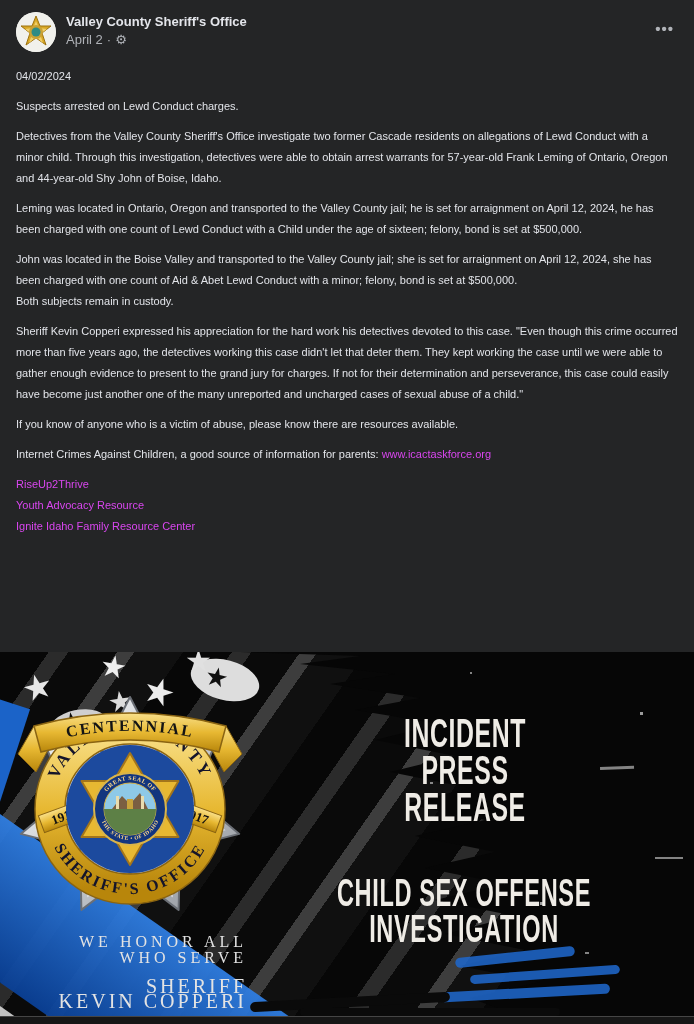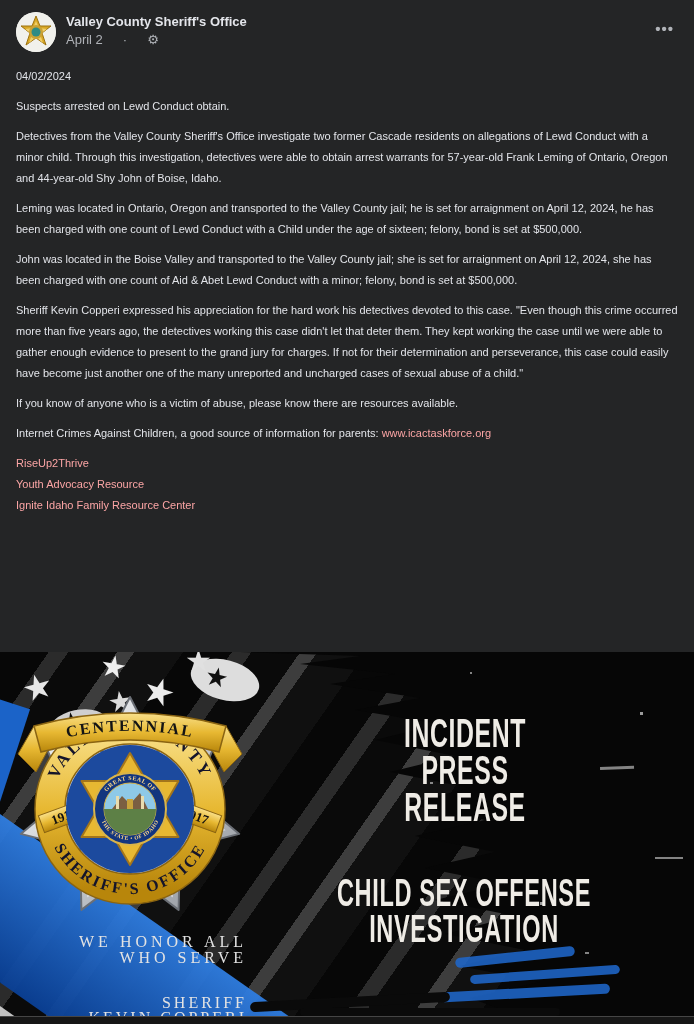--- a/index.html
+++ b/index.html
@@ -4,32 +4,32 @@
 <style>
   html,body{margin:0;padding:0;background:#18191a;}
   .page{position:relative;width:694px;height:1024px;background:#242526;overflow:hidden;
         font-family:"Liberation Sans","DejaVu Sans",sans-serif;color:#e2e4e9;}
 
   
   .post-header{position:absolute;top:0;left:0;right:0;height:58px;display:flex;align-items:flex-start;padding:12px 16px 0;box-sizing:border-box;}
   .avatar{width:40px;height:40px;border-radius:50%;overflow:hidden;flex:0 0 40px;cursor:pointer;background:#f2f2ee;}
   .meta{margin-left:10px;flex:1;min-width:0;}
   .author{display:block;font-size:13px;font-weight:700;color:#e4e6eb;text-decoration:none;cursor:pointer;line-height:19px;}
-  .subline{display:flex;align-items:center;gap:20px;font-size:13px;color:#b0b3b8;line-height:17px;}
+  .subline{display:flex;align-items:center;gap:4px;font-size:13px;color:#b0b3b8;line-height:17px;}
   .subline a{color:#b0b3b8;text-decoration:none;cursor:pointer;}
   .gear{font-size:13px;}
   .menu-btn{position:absolute;right:14px;top:16px;background:none;border:none;color:#b0b3b8;
             font-size:15px;font-weight:700;letter-spacing:1px;cursor:pointer;padding:4px 6px;border-radius:6px;}
 
   
   .post-text{position:absolute;top:56px;left:0;right:0;height:596px;overflow:hidden;
              padding:10px 16px 0;box-sizing:border-box;font-size:11px;line-height:21px;color:#e2e4e9;}
   .post-text p{margin:0 0 9px;}
   .blk{display:block;}
-  .link{color:#fca5a5;text-decoration:none;cursor:pointer;}
+  .link{color:#d946ef;text-decoration:none;cursor:pointer;}
 
   
   .photo{position:absolute;top:652px;left:0;width:694px;height:364px;overflow:hidden;cursor:pointer;
          background:repeating-linear-gradient(125deg,#070707 0 40px,#2b2b2b 40px 56px,#0a0a0a 56px 96px,#3d3d3d 96px 110px,#101010 110px 150px);}
   .photo *{pointer-events:none;}
   .band{position:absolute;transform-origin:top left;}
   .blue-main{left:-60px;top:120px;width:640px;height:138px;transform:rotate(35deg);
              background:linear-gradient(#2f7de0,#0a4096);opacity:.95;}
   .blue-sliver{left:-8px;top:45px;width:40px;height:130px;transform:rotate(18deg);background:#1b63c8;}
   .white-stripe1{left:-80px;top:298px;width:270px;height:44px;transform:rotate(35deg);background:#d6d6d6;opacity:.9;}
@@ -41,21 +41,21 @@
   .black-stroke{position:absolute;background:#0a0a0a;border-radius:6px;}
   .badge-svg{position:absolute;left:0;top:40px;}
 
   .photo-title,.photo-subtitle{position:absolute;text-align:center;font-weight:700;color:#efece6;
        transform:scaleX(0.62);transform-origin:50% 0;letter-spacing:1px;}
   .photo-title{left:315px;width:300px;top:63px;font-size:40px;line-height:37px;}
   .photo-subtitle{left:254px;width:420px;top:223px;font-size:38px;line-height:36px;}
   .motto,.signoff{position:absolute;text-align:right;color:#e3e3e3;
        font-family:"Liberation Serif","DejaVu Serif",serif;}
   .motto{left:7px;width:240px;top:282px;font-size:16px;line-height:16px;letter-spacing:4px;}
-  .signoff{left:7px;width:240px;top:327px;font-size:16px;line-height:15px;letter-spacing:3px;margin-top:16px;}
+  .signoff{left:7px;width:240px;top:327px;font-size:20px;line-height:15px;letter-spacing:3px;}
 
   .bottom-strip{position:absolute;left:0;top:1016px;width:694px;height:8px;background:#161616;border-top:1px solid #454545;box-sizing:border-box;}
 </style>
 </head>
 <body>
 
 <div class="page">
 
   <header class="post-header">
     <div class="avatar">
@@ -75,25 +75,26 @@
         <span class="gear">⚙</span>
       </div>
     </div>
     <button class="menu-btn">
       <span>•••</span>
     </button>
   </header>
 
   <div class="post-text">
     <p>04/02/2024</p>
-    <p>Suspects arrested on Lewd Conduct obtain.</p>
+    <p>Suspects arrested on Lewd Conduct charges.</p>
     <p>Detectives from the Valley County Sheriff's Office investigate two former Cascade residents on allegations of Lewd Conduct with a minor child. Through this investigation, detectives were able to obtain arrest warrants for 57-year-old Frank Leming of Ontario, Oregon and 44-year-old Shy John of Boise, Idaho.</p>
     <p>Leming was located in Ontario, Oregon and transported to the Valley County jail; he is set for arraignment on April 12, 2024, he has been charged with one count of Lewd Conduct with a Child under the age of sixteen; felony, bond is set at $500,000.</p>
     <p>
       <span class="blk">John was located in the Boise Valley and transported to the Valley County jail; she is set for arraignment on April 12, 2024, she has been charged with one count of Aid &amp; Abet Lewd Conduct with a minor; felony, bond is set at $500,000.</span>
+      <span class="blk">Both subjects remain in custody.</span>
     </p>
     <p>Sheriff Kevin Copperi expressed his appreciation for the hard work his detectives devoted to this case. "Even though this crime occurred more than five years ago, the detectives working this case didn't let that deter them. They kept working the case until we were able to gather enough evidence to present to the grand jury for charges. If not for their determination and perseverance, this case could easily have become just another one of the many unreported and uncharged cases of sexual abuse of a child."</p>
     <p>If you know of anyone who is a victim of abuse, please know there are resources available.</p>
     <p>
       <span>Internet Crimes Against Children, a good source of information for parents: </span><a class="link">www.icactaskforce.org</a>
     </p>
     <p>
       <a class="link blk">RiseUp2Thrive</a>
       <a class="link blk">Youth Advocacy Resource</a>
       <a class="link blk">Ignite Idaho Family Resource Center</a>

